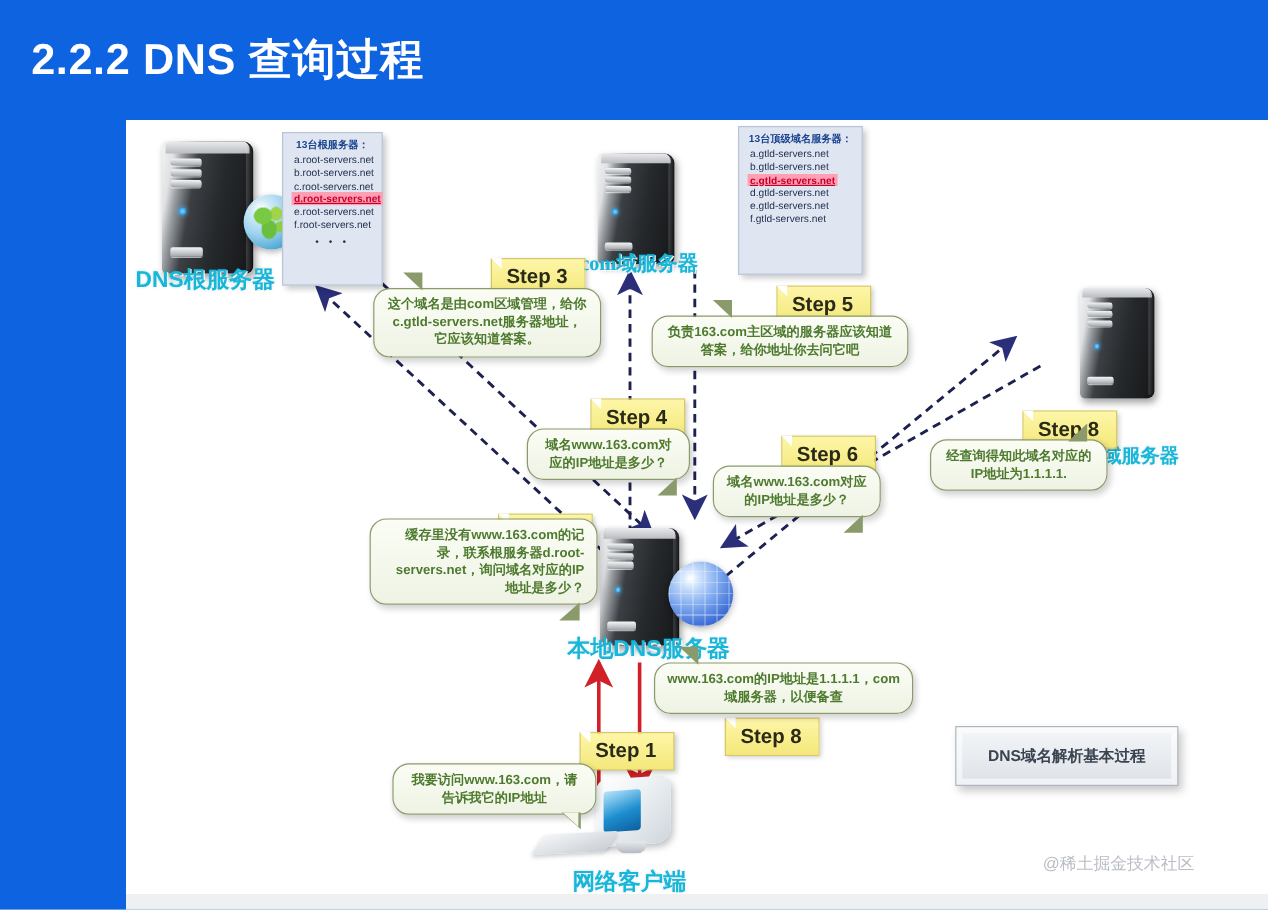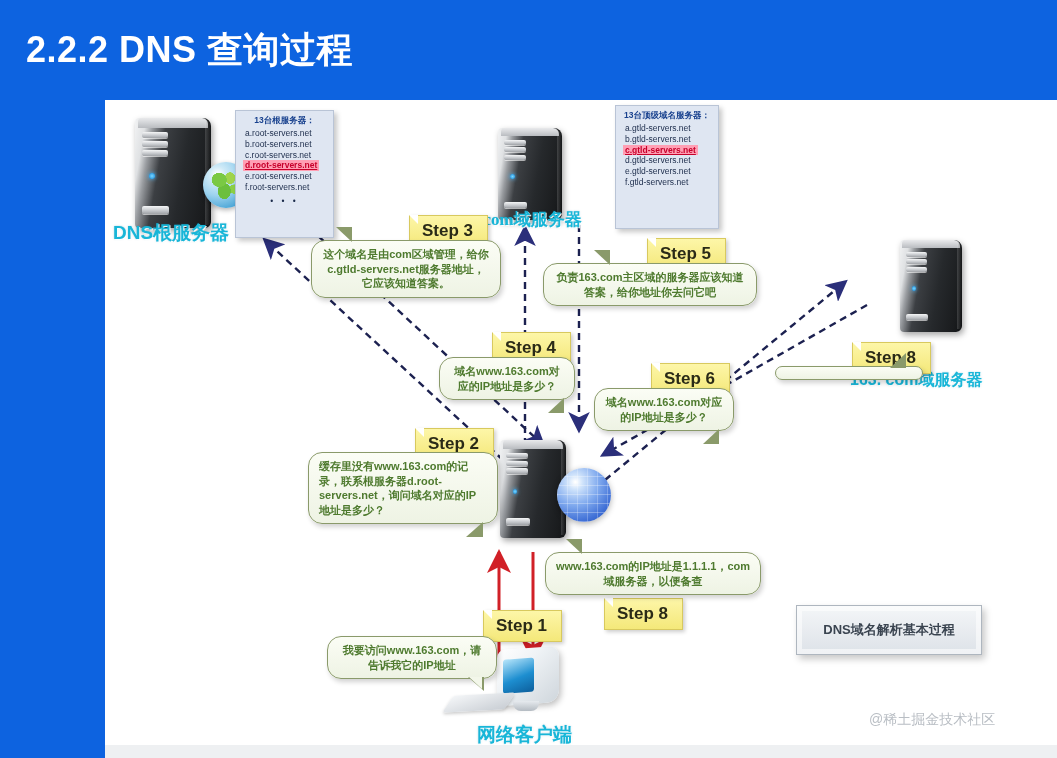--- a/index.html
+++ b/index.html
@@ -244,21 +244,21 @@
       <div class="bay b1"></div>
         <div class="bay b2"></div>
         <div class="bay b3"></div>
       <div class="bay b4"></div>
         <div class="led"></div>
         <div class="sidelight"></div>
     </div>
     <div class="globe green" style="left:98px;top:62px;width:46px;height:46px;"></div>
     <div class="dev-label" style="left:8px;top:120px;font-size:19px;">DNS根服务器</div>
 
-    <div class="list-box" style="left:130px;top:10px;width:99px;height:128px;font-size:8.5px;">
+    <div class="list-box" style="left:130px;top:10px;width:84px;height:128px;font-size:8.5px;">
       <div class="lb-title">13台根服务器：</div>
       <div class="lb-item">a.root-servers.net</div>
       <div class="lb-item">b.root-servers.net</div>
       <div class="lb-item">c.root-servers.net</div>
       <div><span class="lb-item hl">d.root-servers.net</span></div>
       <div class="lb-item">e.root-servers.net</div>
       <div class="lb-item">f.root-servers.net</div>
       <div class="lb-dots">• • •</div>
     </div>
 
@@ -300,37 +300,38 @@
       <div class="case"></div>
         <div class="top"></div>
       <div class="bay b1"></div>
         <div class="bay b2"></div>
         <div class="bay b3"></div>
       <div class="bay b4"></div>
         <div class="led"></div>
         <div class="sidelight"></div>
     </div>
     <div class="globe blue" style="left:452px;top:368px;width:54px;height:54px;"></div>
+    <div class="dev-label" style="left:368px;top:428px;font-size:19px;">本地DNS服务器</div>
 
     <div class="pc-monitor" style="left:392px;top:548px;">
       <div class="pc-screen"></div>
     </div>
     <div class="pc-stand" style="left:408px;top:601px;"></div>
     <div class="pc-keyboard" style="left:344px;top:594px;"></div>
     <div class="dev-label" style="left:372px;top:622px;font-size:19px;">网络客户端</div>
 
     <div class="step-tab" style="left:334px;top:510px;text-align:right;">Step 1</div>
     <div class="bubble" style="left:222px;top:536px;width:170px;text-align:center;">
       <span>我要访问www.163.com，请告诉我它的IP地址</span>
       <span class="tail" style="left:140px;bottom:-13px;border-width:14px 0 0 16px;border-color:#8a9a6a transparent transparent transparent;"></span>
       <span class="tail" style="left:141px;bottom:-11px;border-width:12px 0 0 13px;border-color:#f3f7ea transparent transparent transparent;"></span>
     </div>
 
     <div class="step-tab" style="left:266px;top:328px;">Step 2</div>
-    <div class="bubble" style="left:203px;top:352px;width:190px;text-align:left;">
+    <div class="bubble" style="left:203px;top:332px;width:190px;text-align:right;">
       <span>缓存里没有www.163.com的记录，联系根服务器d.root-servers.net，询问域名对应的IP地址是多少？</span>
       <span class="tail" style="right:14px;bottom:-14px;border-width:0 0 15px 17px;border-color:transparent transparent #8a9a6a transparent;"></span>
     </div>
 
     <div class="step-tab" style="left:260px;top:115px;">Step 3</div>
     <div class="bubble" style="left:206px;top:140px;width:190px;text-align:center;">
       <span>这个域名是由com区域管理，给你c.gtld-servers.net服务器地址，它应该知道答案。</span>
       <span class="tail" style="left:24px;top:-14px;border-width:0 16px 15px 0;border-color:transparent #8a9a6a transparent transparent;"></span>
     </div>
 
@@ -347,20 +348,21 @@
     </div>
 
     <div class="step-tab" style="left:502px;top:263px;">Step 6</div>
     <div class="bubble" style="left:489px;top:288px;width:140px;text-align:center;">
       <span>域名www.163.com对应的IP地址是多少？</span>
       <span class="tail" style="right:14px;bottom:-14px;border-width:0 0 15px 16px;border-color:transparent transparent #8a9a6a transparent;"></span>
     </div>
 
     <div class="step-tab" style="left:703px;top:242px;">Step 8</div>
     <div class="bubble" style="left:670px;top:266px;width:148px;text-align:center;">
+      <span>经查询得知此域名对应的IP地址为1.1.1.1.</span>
       <span class="tail" style="right:16px;top:-14px;border-width:0 0 15px 16px;border-color:transparent transparent #8a9a6a transparent;"></span>
     </div>
 
     <div class="step-tab" style="left:455px;top:498px;">Step 8</div>
     <div class="bubble" style="left:440px;top:452px;width:216px;text-align:center;">
       <span>www.163.com的IP地址是1.1.1.1，com域服务器，以便备查</span>
       <span class="tail" style="left:20px;top:-14px;border-width:0 16px 15px 0;border-color:transparent #8a9a6a transparent transparent;"></span>
     </div>
 
     <div class="bevel-box" style="left:691px;top:505px;width:186px;height:50px;">

